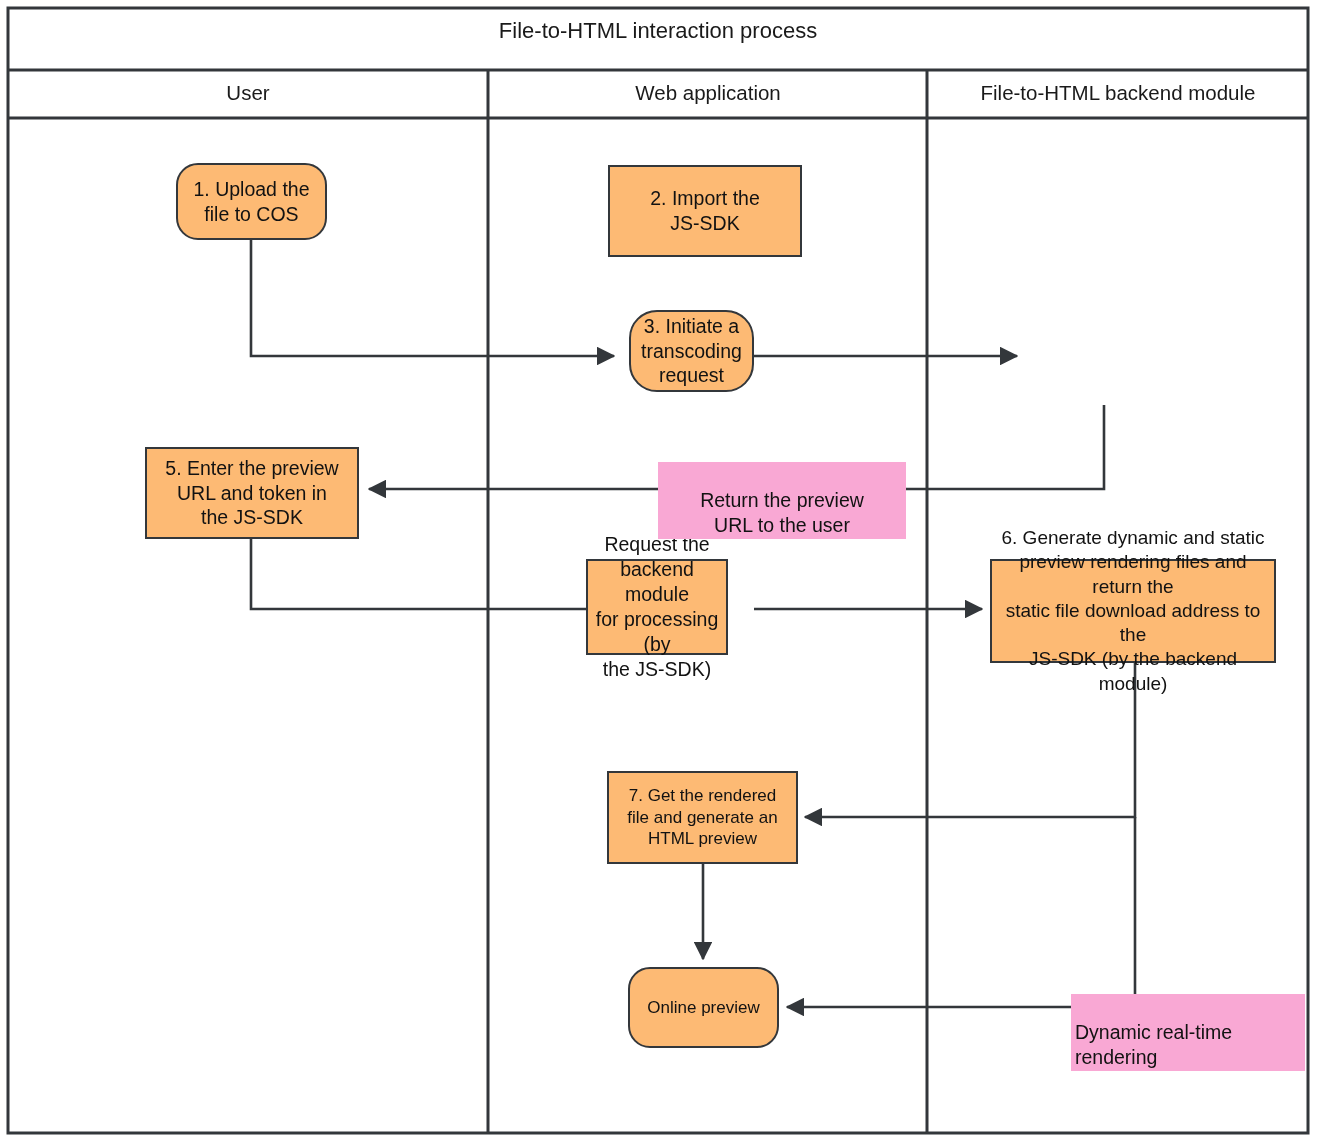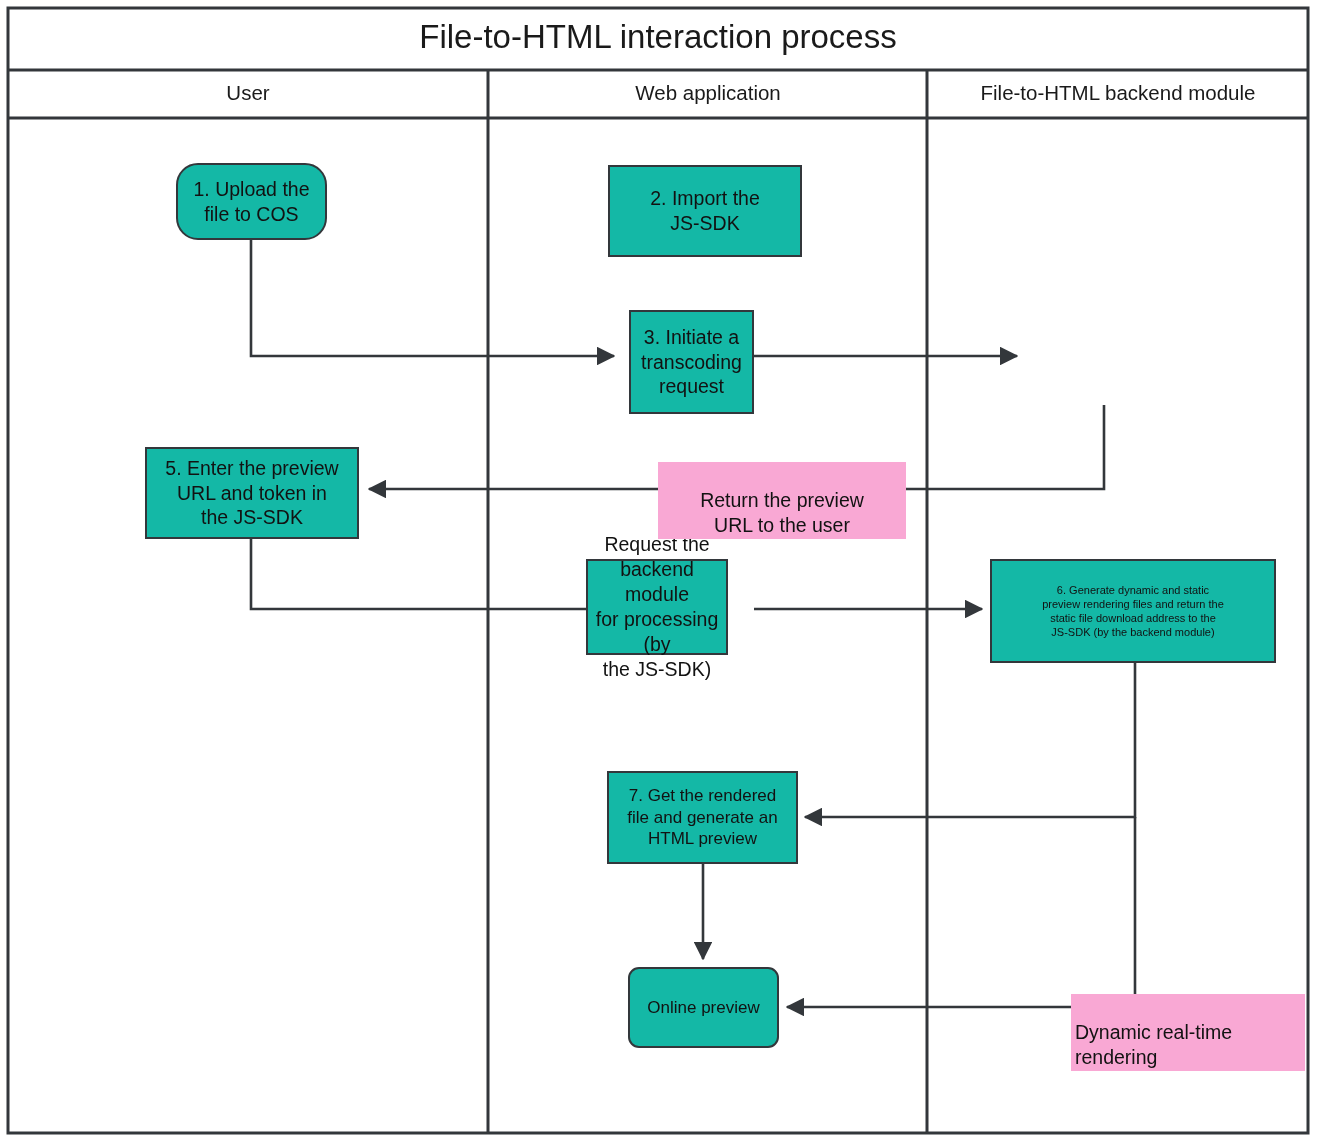--- a/index.html
+++ b/index.html
@@ -21,56 +21,56 @@
   #svg-layer {
     position: absolute;
     left: 0;
     top: 0;
     width: 1318px;
     height: 1146px;
   }
   .node {
     position: absolute;
     box-sizing: border-box;
-    background: #14b8a6;
+    background: #fdba74;
     border: 2.5px solid #33373b;
     display: flex;
     align-items: center;
     justify-content: center;
     text-align: center;
     line-height: 1.28;
     color: #121212;
     z-index: 3;
   }
   .node.rounded {
     border-radius: 22px;
   }
   .node .node-label {
     display: block;
     white-space: pre-line;
     padding: 0 6px;
   }
   .f20 { font-size: 20.5px; }
   .f19 { font-size: 19.5px; }
   .f17 { font-size: 17px; }
-  .f15 { font-size: 11px; }
+  .f15 { font-size: 19px; }
 
   .lane-title {
     position: absolute;
     text-align: center;
     color: #1a1a1a;
     z-index: 2;
   }
   .diagram-title {
     position: absolute;
     left: 8px;
     top: 18px;
     width: 1300px;
     text-align: center;
-    font-size: 33px;
+    font-size: 22px;
     color: #1a1a1a;
     z-index: 2;
   }
   .edge-label {
     position: absolute;
     text-align: center;
     background: #f9a8d4;
     white-space: pre-line;
     line-height: 1.32;
     color: #121212;
@@ -136,21 +136,21 @@
   <div class="node rounded" style="left:176px; top:163px; width:151px; height:77px;">
     <span class="node-label f19">1. Upload the
 file to COS</span>
   </div>
 
   <div class="node" style="left:608px; top:165px; width:194px; height:92px;">
     <span class="node-label f19">2. Import the
 JS-SDK</span>
   </div>
 
-  <div class="node" style="left:629px; top:310px; width:125px; height:104px;">
+  <div class="node" style="left:629px; top:310px; width:125px; height:82px;border-radius:28px;">
     <span class="node-label f19">3. Initiate a
 transcoding
 request</span>
   </div>
 
 
   <div class="node" style="left:145px; top:447px; width:214px; height:92px;">
     <span class="node-label f19">5. Enter the preview
 URL and token in
 the JS-SDK</span>
@@ -169,21 +169,21 @@
 static file download address to the
 JS-SDK (by the backend module)</span>
   </div>
 
   <div class="node" style="left:607px; top:771px; width:191px; height:93px;">
     <span class="node-label f17">7. Get the rendered
 file and generate an
 HTML preview</span>
   </div>
 
-  <div class="node rounded" style="left:628px; top:967px; width:151px; height:81px;border-radius:11px;">
+  <div class="node rounded" style="left:628px; top:967px; width:151px; height:81px;">
     <span class="node-label f17">Online preview</span>
   </div>
 
   <div class="edge-label" style="left:658px; top:462px; width:240px;">
     <span>Return the preview
 URL to the user</span>
   </div>
 
   <div class="edge-label" style="left:1071px; top:994px; width:226px; text-align:left;">
     <span>Dynamic real-time rendering</span>

